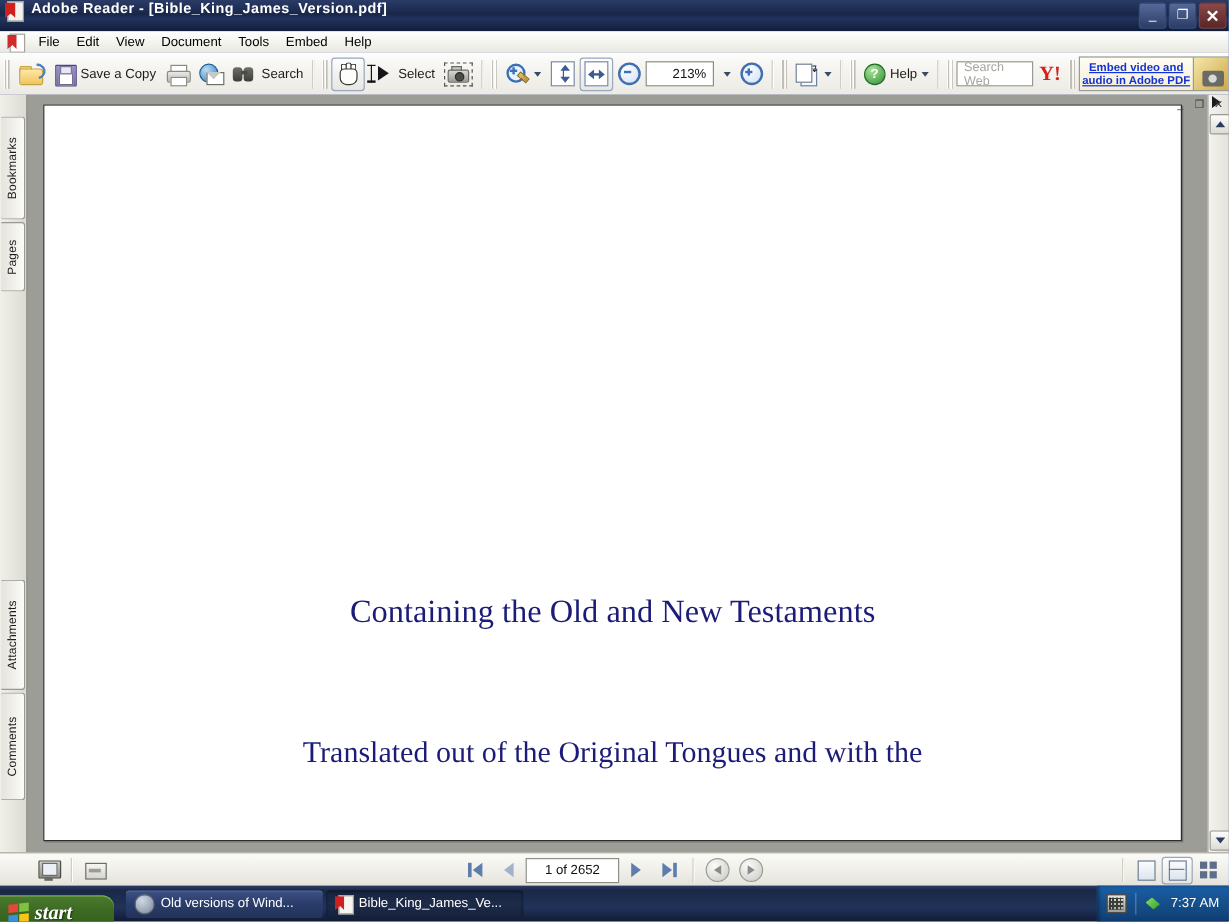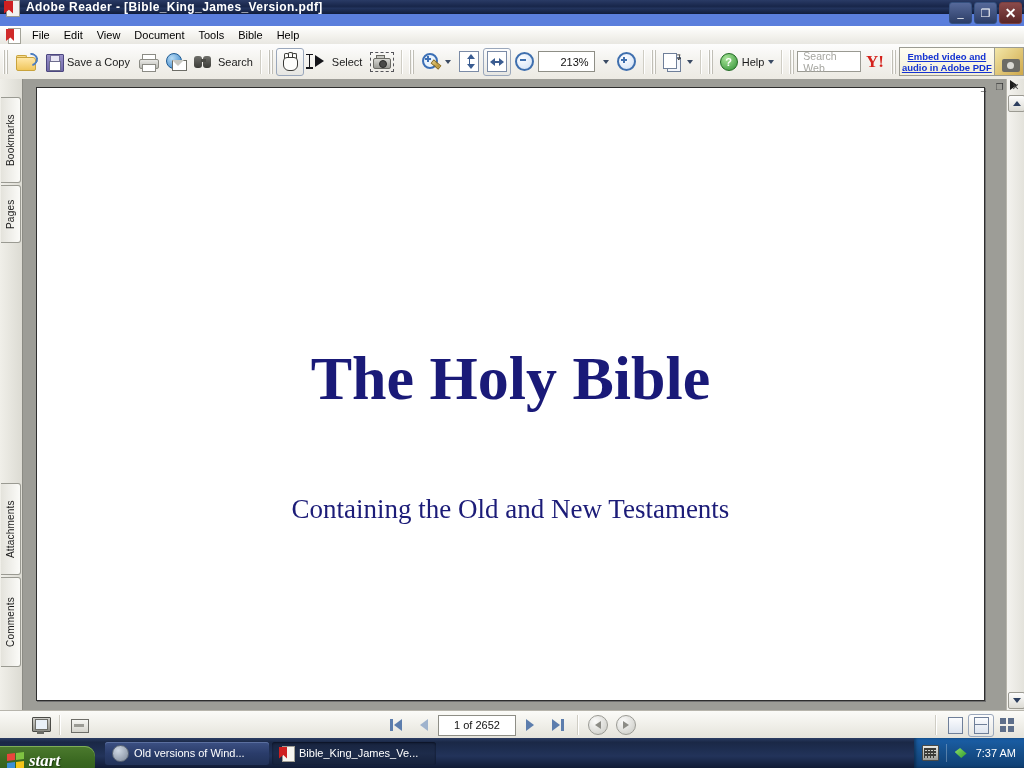--- a/index.html
+++ b/index.html
@@ -7,23 +7,23 @@
     width:1024px;height:768px;overflow:hidden;
     font-family:"Liberation Sans",sans-serif;
     font-size:11px;
     background:#5a7edc;
     -webkit-font-smoothing:none;
   }
   #app{position:relative;width:1024px;height:768px;}
 
   
   .titlebar{
-    position:absolute;left:0;top:0;width:1024px;height:14px;
+    position:absolute;left:0;top:0;width:1024px;height:26px;
     background:linear-gradient(180deg,#2a3b66 0%,#18264a 45%,#22335c 60%,#101c3a 100%);
-    display:flex;align-items:center;
+    display:flex;
   }
   .tb-icon{width:17px;height:17px;margin-left:4px;margin-right:5px;position:relative;flex:none;}
   .tb-icon .pg{position:absolute;left:2px;top:1px;width:12px;height:15px;background:#f2f2ee;border:1px solid #9a9a90;}
   .tb-icon .red{position:absolute;left:0px;top:2px;width:9px;height:13px;background:#cf2020;
         clip-path:polygon(0 0,100% 0,100% 100%,55% 72%,0 100%);}
   .tb-title{color:#fff;font-size:12px;font-weight:bold;letter-spacing:.4px;white-space:nowrap;}
   .tb-btns{position:absolute;right:2px;top:2px;display:flex;gap:2px;}
   .tb-btn{width:21px;height:20px;border:1px solid #35507f;border-radius:3px;
     background:linear-gradient(180deg,#6e86b5 0%,#3e5versions 0%,#32456e 100%);
     background:linear-gradient(180deg,#56699a 0%,#2c3d66 100%);
@@ -266,21 +266,21 @@
   <div class="menubar">
     <div class="menu-logo">
         <div class="pg"></div>
         <div class="red"></div>
       </div>
     <div class="mi">File</div>
     <div class="mi">Edit</div>
     <div class="mi">View</div>
     <div class="mi">Document</div>
     <div class="mi">Tools</div>
-    <div class="mi">Bible</div>
+    <div class="mi">Embed</div>
     <div class="mi">Help</div>
   </div>
 
   <div class="toolbar">
     <div class="grip"></div>
 
     <div class="tbtn">
       <span class="ic ic-open">
           <i class="f2"></i>
           <i class="f1"></i>
@@ -450,23 +450,23 @@
           </div>
         <div class="dw-btn">
             <span>❐</span>
           </div>
         <div class="dw-btn">
             <span>✕</span>
           </div>
       </div>
 
       <div class="page">
-        <div class="ptitle">The Holy Bible</div>
         <div class="psub">Containing the Old and New Testaments</div>
         <div class="pbody">
+          <div>Translated out of the Original Tongues and with the</div>
         </div>
       </div>
 
       <div class="docscroll">
         <div class="sb-pin"></div>
         <div class="sb-arrow sb-up">
             <i class="tri-up"></i>
           </div>
         <div class="sb-arrow sb-dn">
             <i class="tri-dn"></i>

